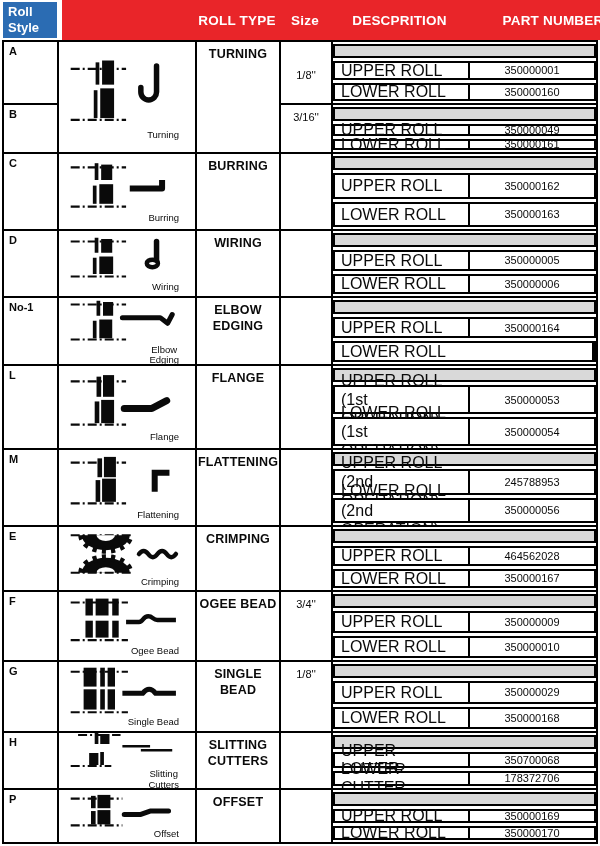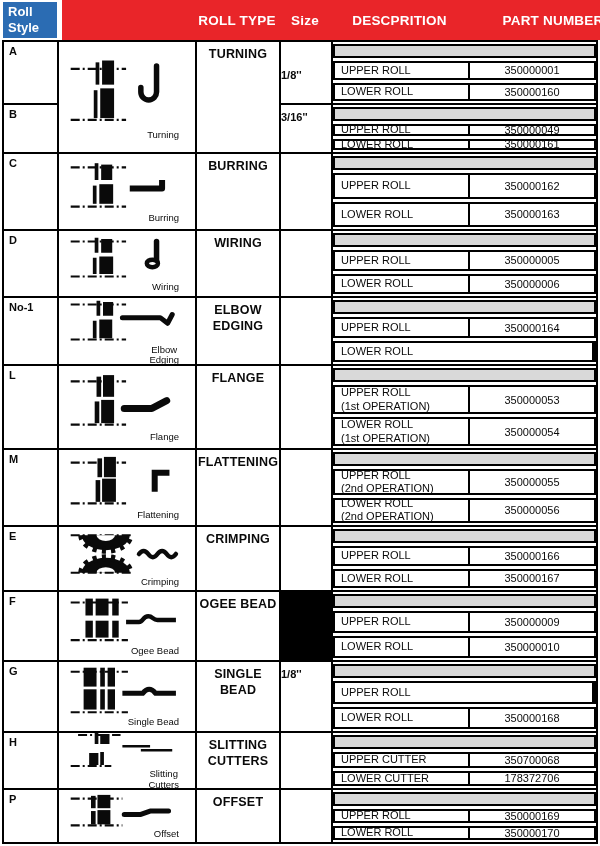--- a/index.html
+++ b/index.html
@@ -23,29 +23,29 @@
   .tbl{margin:0 2px 2px 2px;background:#000;padding:2px;display:grid;gap:2px;
        grid-template-columns:53px 136px 82px 50px 1fr;
        grid-template-rows:61px 47px 75px 65px 66px 82px 75px 63px 68px 69px 55px 52px;}
   .cell{background:#fff;overflow:hidden;box-sizing:border-box;}
   .letter{font-weight:bold;font-size:11px;padding:3px 0 0 5px;}
   .imgc{display:flex;flex-direction:column;align-items:center;justify-content:center;padding:2px 0;}
   .cap{font-size:9.5px;line-height:1.1;white-space:pre-line;align-self:flex-end;
        margin:-2px 16px 0 0;text-align:center;}
   .typec{font-weight:bold;font-size:12.5px;text-align:center;padding-top:5px;
          white-space:pre-line;line-height:1.25;letter-spacing:.2px;}
-  .sizec{font-weight:bold;font-size:11px;padding-top:6px;}
+  .sizec{font-weight:normal;font-size:11px;text-align:center;padding-top:6px;}
   .sizec.mid{padding-top:27px;}
 
   
   .det{display:flex;flex-direction:column;gap:3px;padding:2px 0;background:#fff;}
   .band{flex:0 0 14px;background:#d9d9d9;border:2px solid #000;box-sizing:border-box;}
   .prow{flex:1 1 auto;min-height:0;display:flex;border:2px solid #000;background:#fff;box-sizing:border-box;}
   .desc{flex:1 1 auto;border-right:2px solid #000;display:flex;align-items:center;
-        padding:1px 6px;font-size:11px;white-space:pre-line;line-height:1.2;}
+        padding:1px 6px;font-size:16px;white-space:pre-line;line-height:1.2;}
   .pnum{flex:0 0 124px;display:flex;align-items:center;justify-content:center;font-size:11px;}
 
   svg{display:block;}
   svg *{vector-effect:non-scaling-stroke;}
 </style>
 </head>
 <body>
 
 <div class="page">
 
@@ -238,21 +238,21 @@
       </span>
       <div class="cap">Flattening</div>
     </div>
     <div class="cell typec" style="grid-row:7;grid-column:3">FLATTENING</div>
     <div class="cell sizec" style="grid-row:7;grid-column:4"></div>
     <div class="cell det" style="grid-row:7;grid-column:5">
       <div class="band"></div>
       <div class="prow">
         <div class="desc">UPPER ROLL
 (2nd OPERATION)</div>
-        <div class="pnum">350000055</div>
+        <div class="pnum">245788953</div>
       </div>
       <div class="prow">
         <div class="desc">LOWER ROLL
 (2nd OPERATION)</div>
         <div class="pnum">350000056</div>
       </div>
     </div>
 
     <div class="cell letter" style="grid-row:8;grid-column:1">E</div>
     <div class="cell imgc" style="grid-row:8;grid-column:2">
@@ -270,21 +270,21 @@
         </svg>
       </span>
       <div class="cap">Crimping</div>
     </div>
     <div class="cell typec" style="grid-row:8;grid-column:3">CRIMPING</div>
     <div class="cell sizec" style="grid-row:8;grid-column:4"></div>
     <div class="cell det" style="grid-row:8;grid-column:5">
       <div class="band"></div>
       <div class="prow">
         <div class="desc">UPPER ROLL</div>
-        <div class="pnum">350000166</div>
+        <div class="pnum">464562028</div>
       </div>
       <div class="prow">
         <div class="desc">LOWER ROLL</div>
         <div class="pnum">350000167</div>
       </div>
     </div>
 
     <div class="cell letter" style="grid-row:9;grid-column:1">F</div>
     <div class="cell imgc" style="grid-row:9;grid-column:2">
       <span>
@@ -296,20 +296,21 @@
           <rect x="20" y="38" width="8" height="26" fill="#0a0a0a"></rect>
             <rect x="31" y="38" width="14" height="26" fill="#0a0a0a"></rect>
             <rect x="49" y="38" width="7" height="26" fill="#0a0a0a"></rect>
           <path d="M4,68 H66" stroke="#0a0a0a" stroke-width="2.2" stroke-dasharray="9 3 2 3" fill="none"></path>
           <path d="M64,40 H78 C83,40 82,31 88,31 C93,31 93,37 98,37 H118" stroke="#0a0a0a" stroke-width="4.5" fill="none"></path>
         </svg>
       </span>
       <div class="cap">Ogee Bead</div>
     </div>
     <div class="cell typec" style="grid-row:9;grid-column:3">OGEE BEAD</div>
+    <div class="cell sizec" style="grid-row:9;grid-column:4">3/4''</div>
     <div class="cell det" style="grid-row:9;grid-column:5">
       <div class="band"></div>
       <div class="prow">
         <div class="desc">UPPER ROLL</div>
         <div class="pnum">350000009</div>
       </div>
       <div class="prow">
         <div class="desc">LOWER ROLL</div>
         <div class="pnum">350000010</div>
       </div>
@@ -331,20 +332,21 @@
         </svg>
       </span>
       <div class="cap">Single Bead</div>
     </div>
     <div class="cell typec" style="grid-row:10;grid-column:3">SINGLE BEAD</div>
     <div class="cell sizec" style="grid-row:10;grid-column:4">1/8''</div>
     <div class="cell det" style="grid-row:10;grid-column:5">
       <div class="band"></div>
       <div class="prow">
         <div class="desc">UPPER ROLL</div>
+        <div class="pnum">350000029</div>
       </div>
       <div class="prow">
         <div class="desc">LOWER ROLL</div>
         <div class="pnum">350000168</div>
       </div>
     </div>
 
     <div class="cell letter" style="grid-row:11;grid-column:1">H</div>
     <div class="cell imgc" style="grid-row:11;grid-column:2">
       <span>

